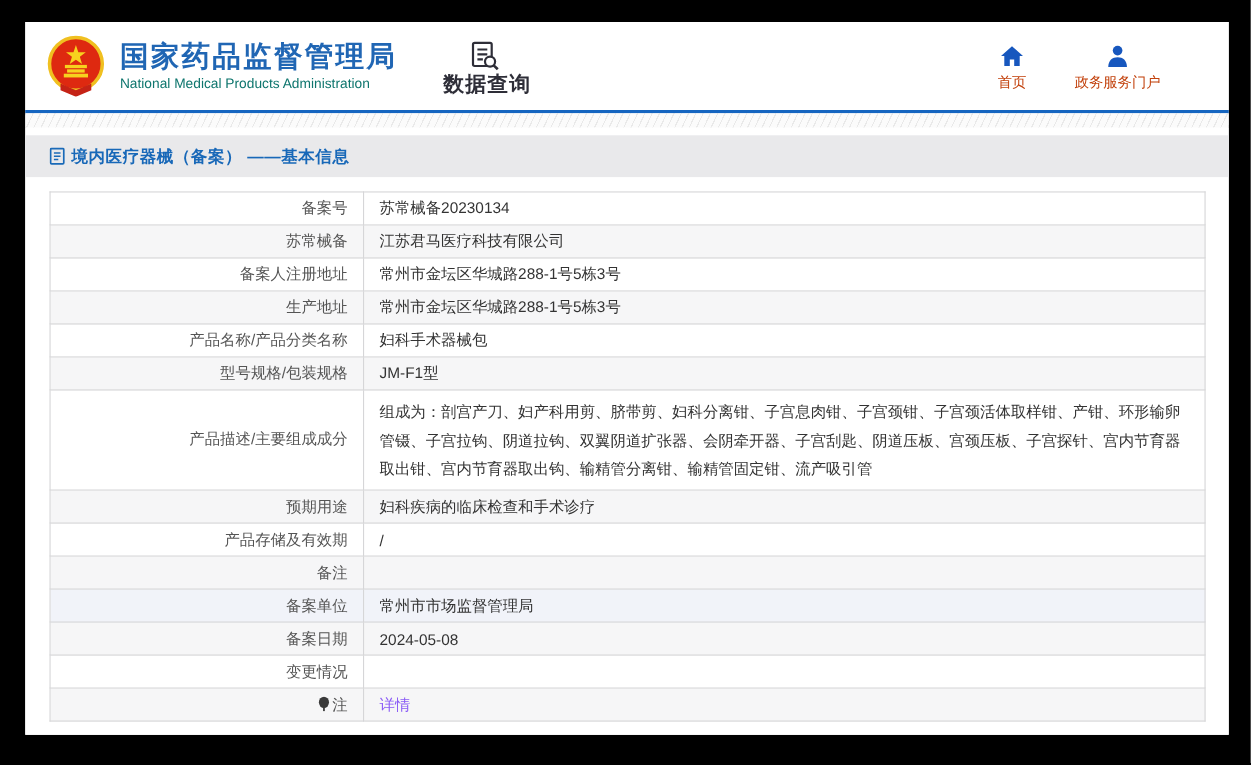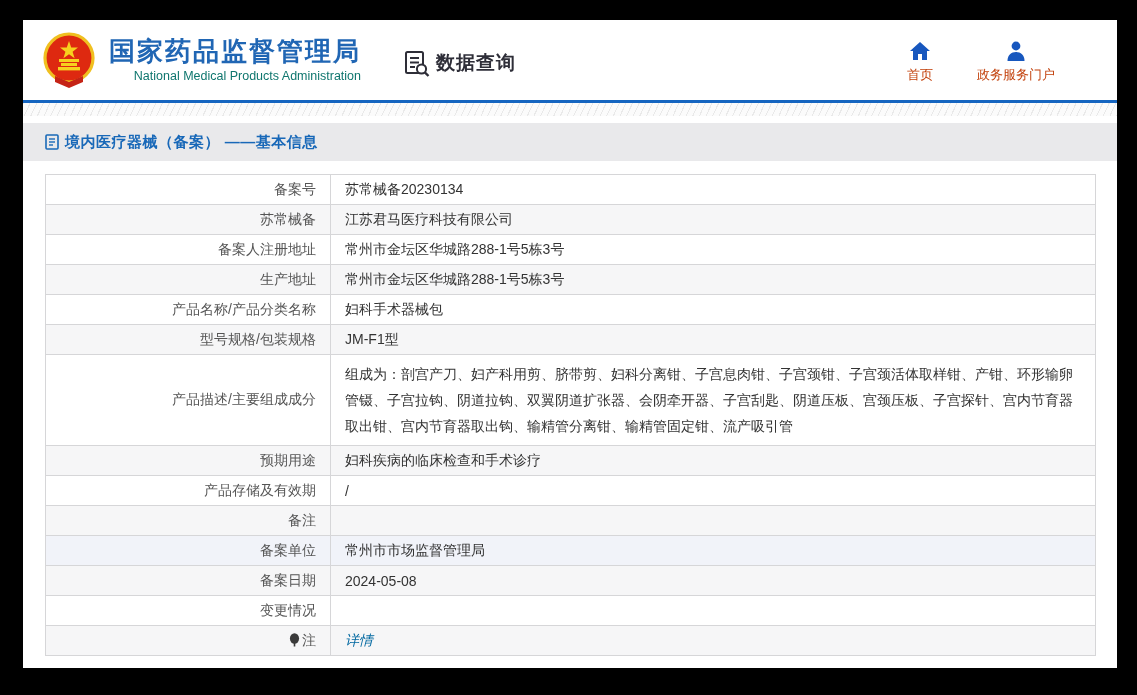--- a/index.html
+++ b/index.html
@@ -3,26 +3,26 @@
 <meta charset="utf-8">
 <style>
   * { margin:0; padding:0; box-sizing:border-box; }
   html,body { width:1137px; height:695px; overflow:hidden; }
   body { background:#000; font-family:"Liberation Sans","DejaVu Sans",sans-serif; position:relative; }
 
   .page { position:absolute; top:20px; left:23px; width:1094px; height:648px; background:#fff; display:flex; flex-direction:column; }
 
   
   .header { height:80px; background:#fff; display:flex; align-items:center; padding:0 24px 0 18px; flex:0 0 auto; }
-  .brand { display:flex; align-items:center;text-align:right; }
+  .brand { display:flex; align-items:center; }
   .emblem { width:56px; height:56px; flex:0 0 auto; }
   .brand-text { margin-left:12px; }
   .brand-title { font-size:26px; font-weight:bold; color:#2066b4; letter-spacing:2px; line-height:1.15; }
   .brand-sub { font-size:12.5px; color:#0f766e; margin-top:3px; }
-  .module { display:flex; align-items:center; margin-left:42px; margin-top:6px; }
+  .module { display:flex; align-items:center; margin-left:42px; margin-top:6px;flex-direction:column; }
   .module-icon { width:27px; height:27px; margin-right:6px; }
   .module-title { font-size:19px; color:#2e2e38; font-weight:600; letter-spacing:1px; }
   .header-spacer { flex:1; }
   .top-nav { display:flex; gap:44px; margin-right:38px; margin-top:4px; }
   .nav-item { display:flex; flex-direction:column; align-items:center; cursor:pointer; }
   .nav-icon { width:22px; height:20px; }
   .nav-label { font-size:13px; color:#c2410c; margin-top:5px; white-space:nowrap; }
 
   .blue-line { height:3px; background:#1565c0; flex:0 0 auto; }
   .hatch-strip { height:13px; flex:0 0 auto; background:#fbfbfb;
@@ -36,21 +36,21 @@
 
   .table-wrap { margin:13px 22px 12px 22px; }
   table.info { border-collapse:collapse; width:1051px; table-layout:fixed; }
   table.info td { border:1px solid #d6d6d8; font-size:14px; padding:5px 14px; }
   td.lbl { width:285px; text-align:right; color:#555; padding-right:18px; background-clip:padding-box; }
   td.val { color:#333; text-align:left; }
   tr.r { height:30px; }
   tr.big td.val { line-height:26px; padding-top:6px; padding-bottom:6px; }
   tr.stripe { background:#f6f6f7; }
   tr.hovered { background:#f1f3f9; }
-  a.detail { color:#0369a1; text-decoration:none;font-style:italic; }
+  a.detail { color:#8b5cf6; text-decoration:none; }
   .note-icon { display:inline-block; width:11px; height:14px; vertical-align:-2px; margin-right:2px; }
 </style>
 </head>
 <body>
 
 <div class="page">
 
   <div class="header">
     <div class="brand">
       <svg class="emblem" viewBox="0 0 56 56">

